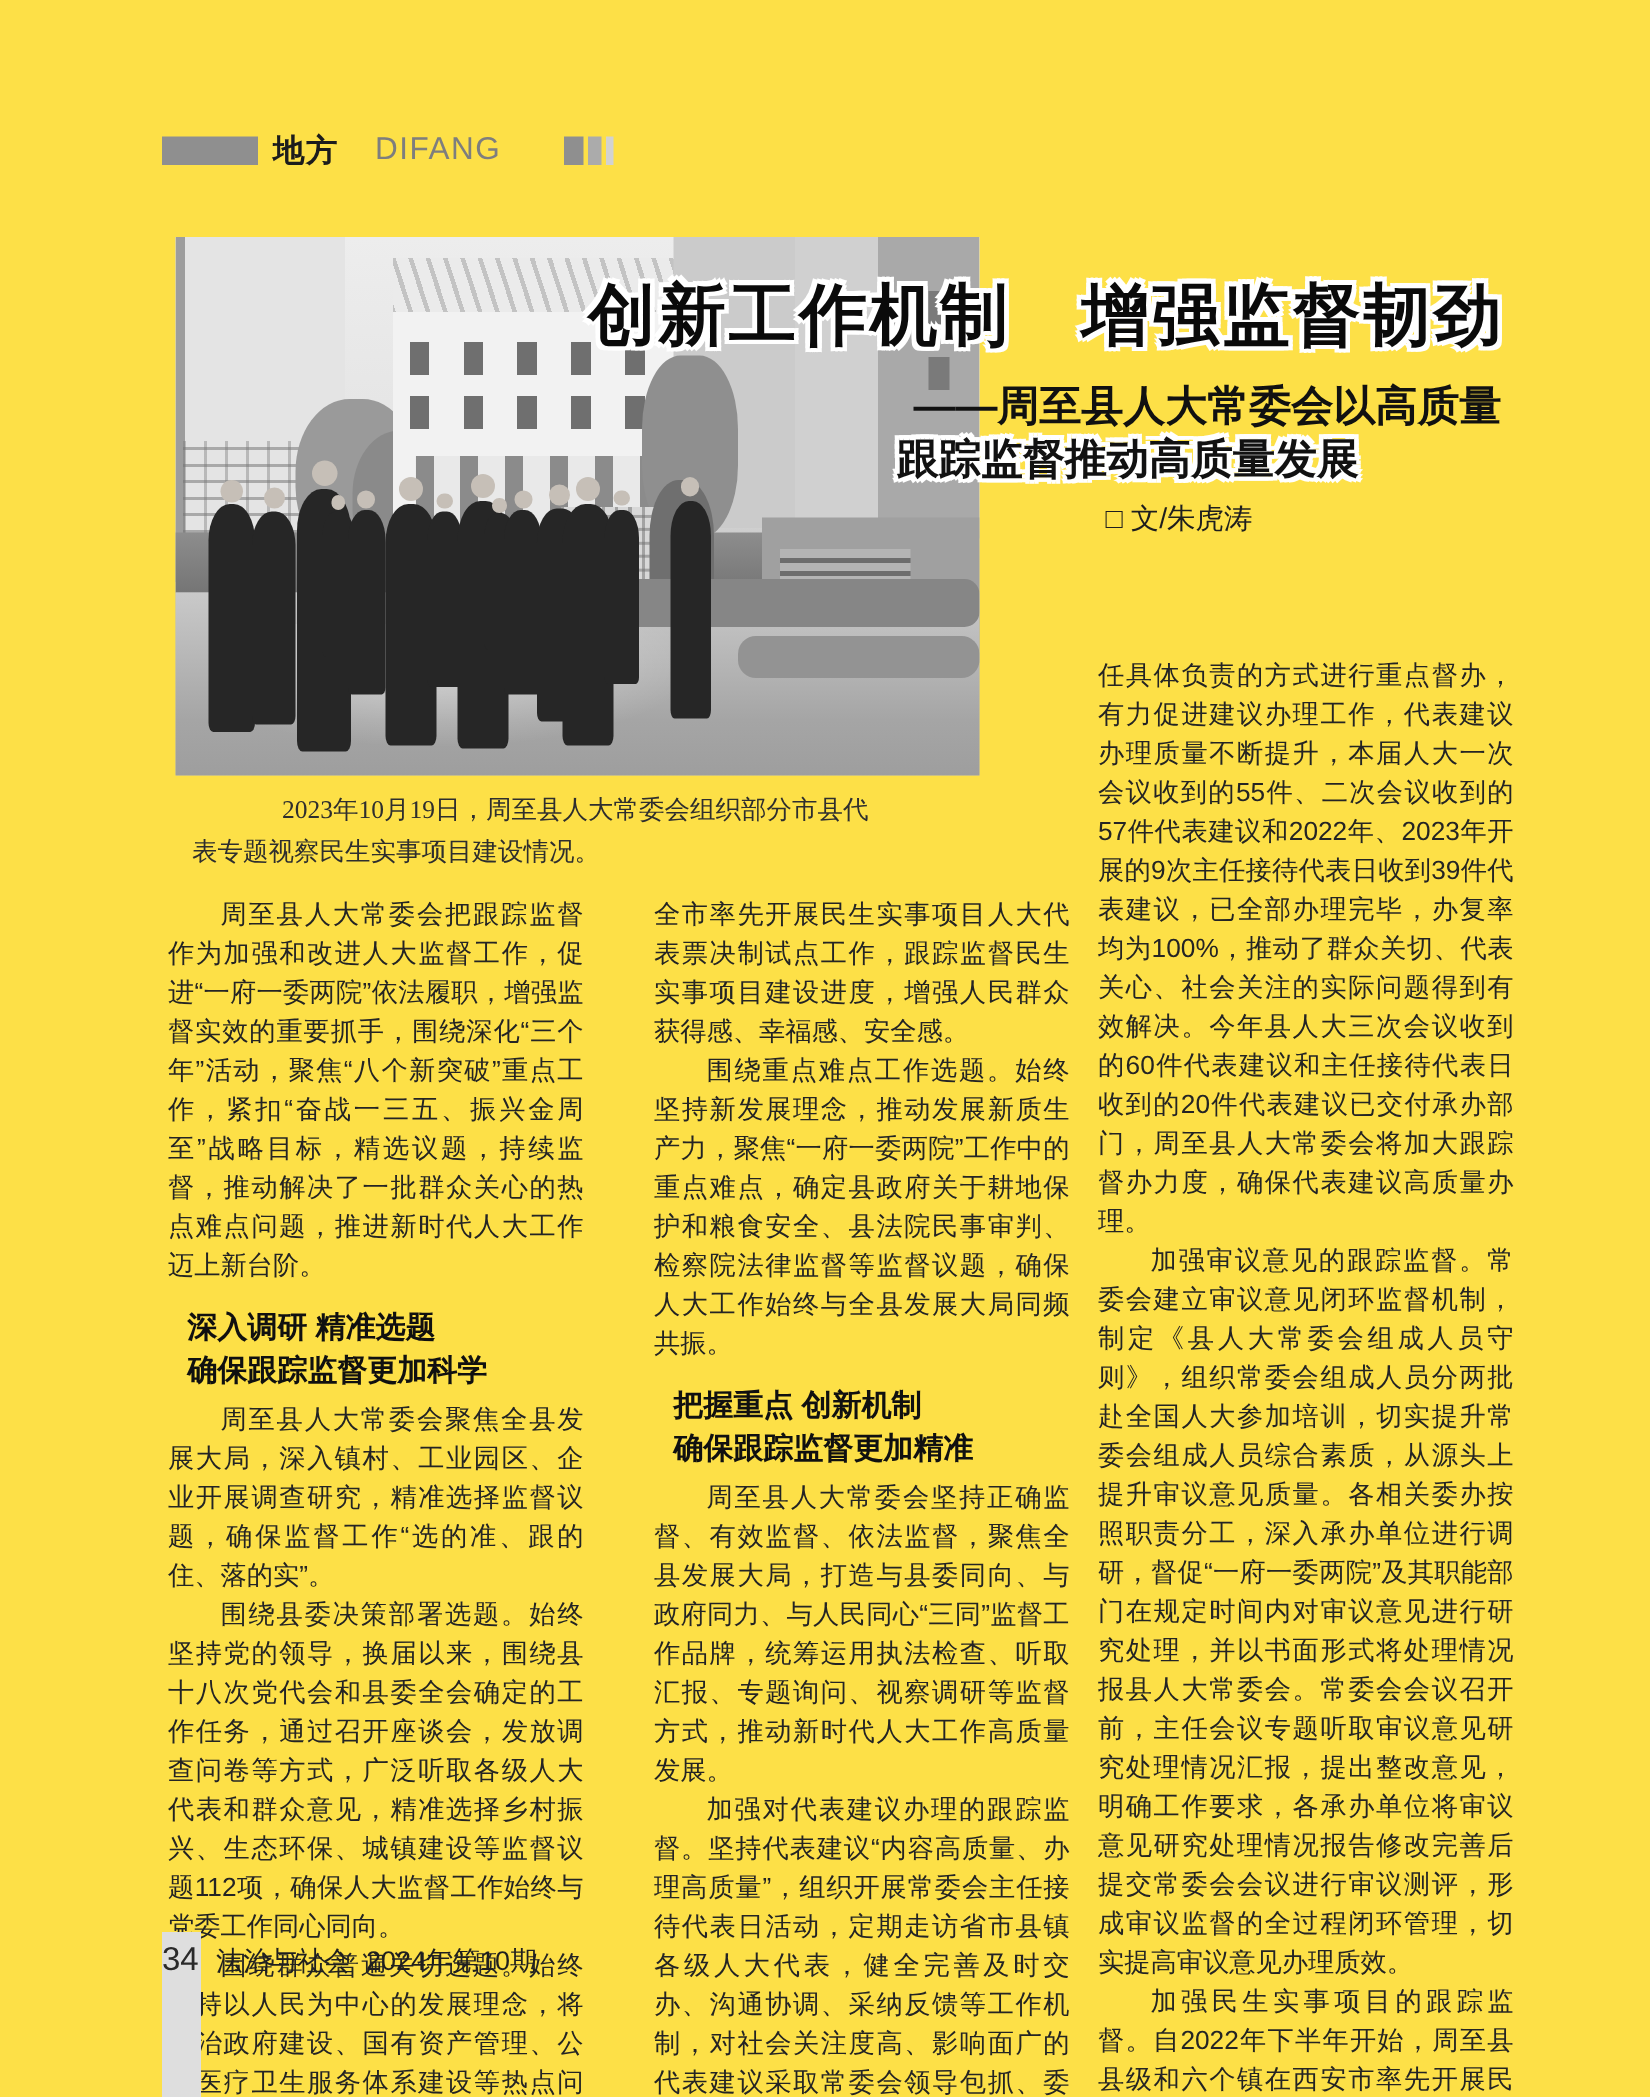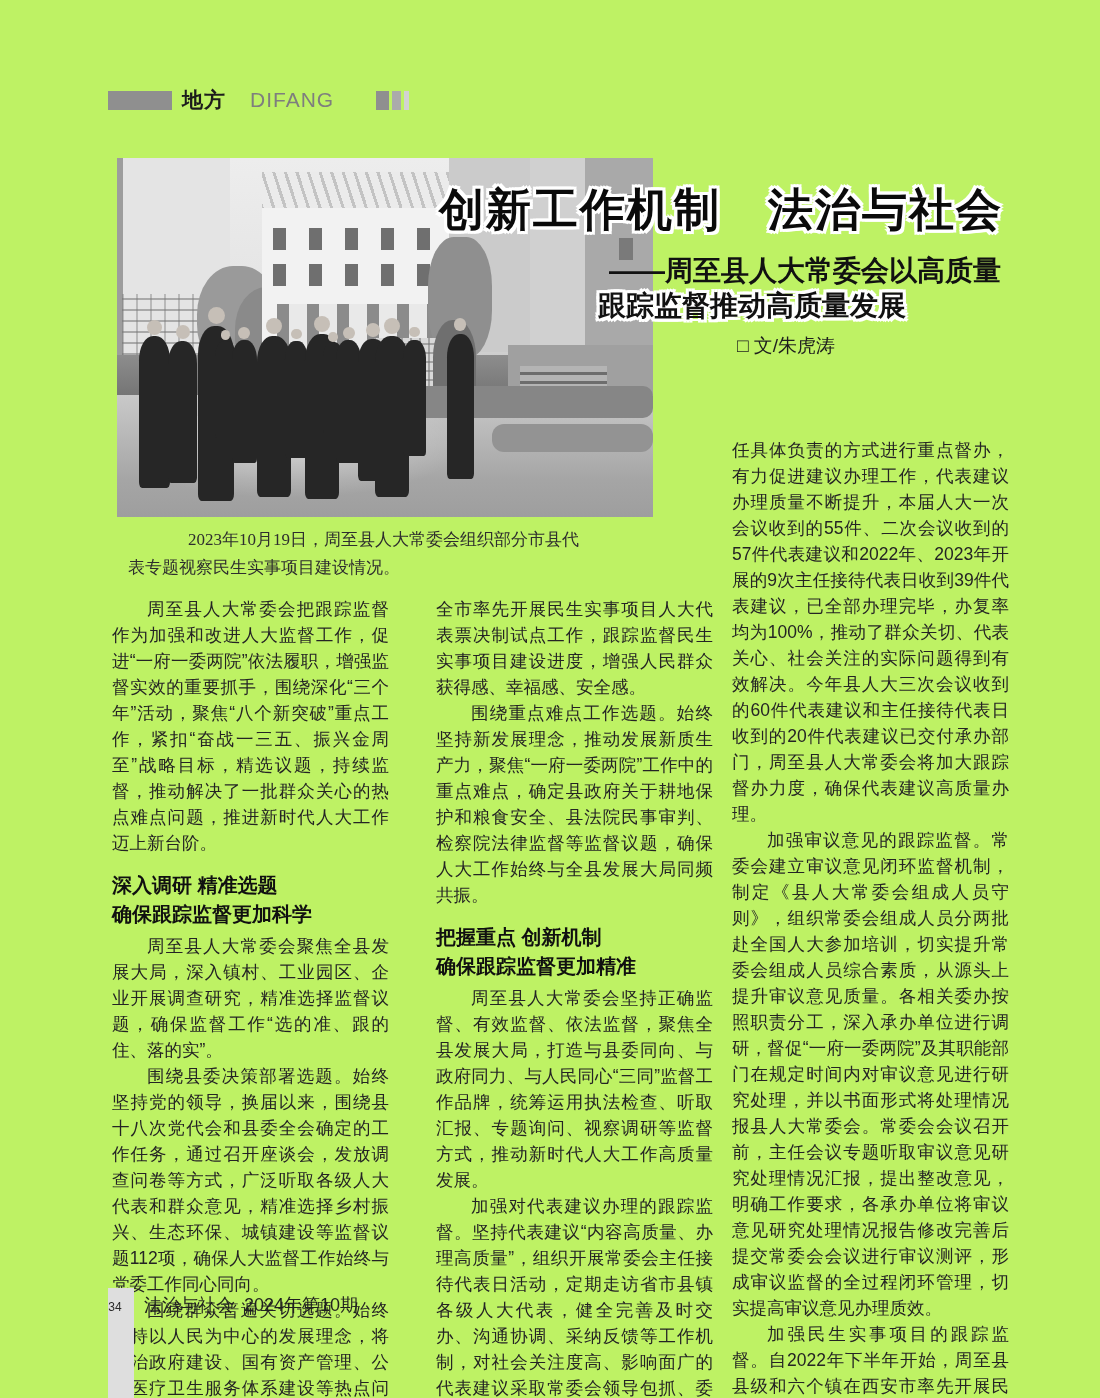--- a/index.html
+++ b/index.html
@@ -1,18 +1,18 @@
 <!DOCTYPE html>
 <html><head>
 <meta charset="utf-8">
 <style>
   html,body{margin:0;padding:0;background:#888;}
   .page{
     position:relative;width:1100px;height:1398px;margin:0 auto;
-    background:#bef264;overflow:hidden;
+    background:#fde047;overflow:hidden;
     font-family:"Liberation Sans","DejaVu Sans",sans-serif;
   }
   
   .hdr{position:absolute;left:108px;top:88px;height:24px;display:flex;align-items:center;}
   .hdr-bar{display:inline-block;width:64px;height:19px;background:#8f8f8f;margin-right:10px;}
   .hdr-cn{font-size:21px;font-weight:bold;color:#1c1c1c;letter-spacing:1px;}
   .hdr-en{font-size:21px;color:#7e7e7e;margin-left:24px;letter-spacing:1px;}
   .hdr-blocks{display:flex;align-items:center;margin-left:42px;}
   .hdr-blocks i{display:inline-block;height:19px;margin-right:3px;}
   .hb1{width:13px;background:#8f8f8f;}
@@ -78,25 +78,25 @@
     font-family:"Liberation Serif","DejaVu Serif",serif;
     font-size:17px;line-height:28px;color:#2e2e2e;text-indent:60px;}
   
   .col{position:absolute;width:277px;font-size:17.5px;line-height:26px;
     text-align:justify;color:#242424;}
   .col1{left:112px;top:596px;height:700px;}
   .col2{left:436px;top:596px;height:730px;}
   .col3{left:732px;top:437px;height:860px;}
   .col p{margin:0;text-indent:2em;}
   .col p.cont{text-indent:0;}
-  .subhead{margin:15px 0 4px;font-size:20px;line-height:29px;font-weight:bold;color:#101010;}
+  .subhead{margin:15px 13px 4px;font-size:20px;line-height:29px;font-weight:bold;color:#101010;}
   
   .foot-strip{position:absolute;left:108px;top:1288px;width:26px;height:110px;background:#dedede;}
   .foot{position:absolute;left:108px;top:1293px;display:flex;align-items:baseline;z-index:2;}
-  .pagenum{width:14px;text-align:center;font-size:12px;color:#2a2a2a;}
+  .pagenum{width:14px;text-align:center;font-size:22px;color:#2a2a2a;}
   .journal{margin-left:22px;font-size:18px;font-weight:normal;color:#1f1f1f;white-space:pre;}
 </style>
 </head>
 <body>
 
 <div class="page">
 
   <div class="hdr">
     <span class="hdr-bar"></span>
     <span class="hdr-cn">地方</span>
@@ -146,21 +146,21 @@
       <i class="person" style="left:34.5%;top:44%;height:51%;width:7.5%"></i>
       <i class="person" style="left:38%;top:48.5%;height:28%;width:4.5%"></i>
       <i class="person" style="left:40.5%;top:47%;height:38%;width:5.5%"></i>
       <i class="person" style="left:44.5%;top:46%;height:44%;width:6.5%"></i>
       <i class="person" style="left:47.5%;top:44.5%;height:50%;width:7.5%"></i>
       <i class="person" style="left:53%;top:47%;height:36%;width:5%"></i>
       <i class="person" style="left:61%;top:44.5%;height:45%;width:6%"></i>
     </div>
   </div>
 
-  <h1 class="title">创新工作机制　法治与社会</h1>
+  <h1 class="title">创新工作机制　增强监督韧劲</h1>
   <div class="sub1">——周至县人大常委会以高质量</div>
   <div class="sub2">跟踪监督推动高质量发展</div>
   <div class="byline">□ 文/朱虎涛</div>
   <p class="caption">2023年10月19日，周至县人大常委会组织部分市县代表专题视察民生实事项目建设情况。</p>
 
   <div class="col col1">
     <p>周至县人大常委会把跟踪监督作为加强和改进人大监督工作，促进“一府一委两院”依法履职，增强监督实效的重要抓手，围绕深化“三个年”活动，聚焦“八个新突破”重点工作，紧扣“奋战一三五、振兴金周至”战略目标，精选议题，持续监督，推动解决了一批群众关心的热点难点问题，推进新时代人大工作迈上新台阶。</p>
     <h2 class="subhead">
       <span>深入调研 精准选题</span><br>
       <span>确保跟踪监督更加科学</span>

